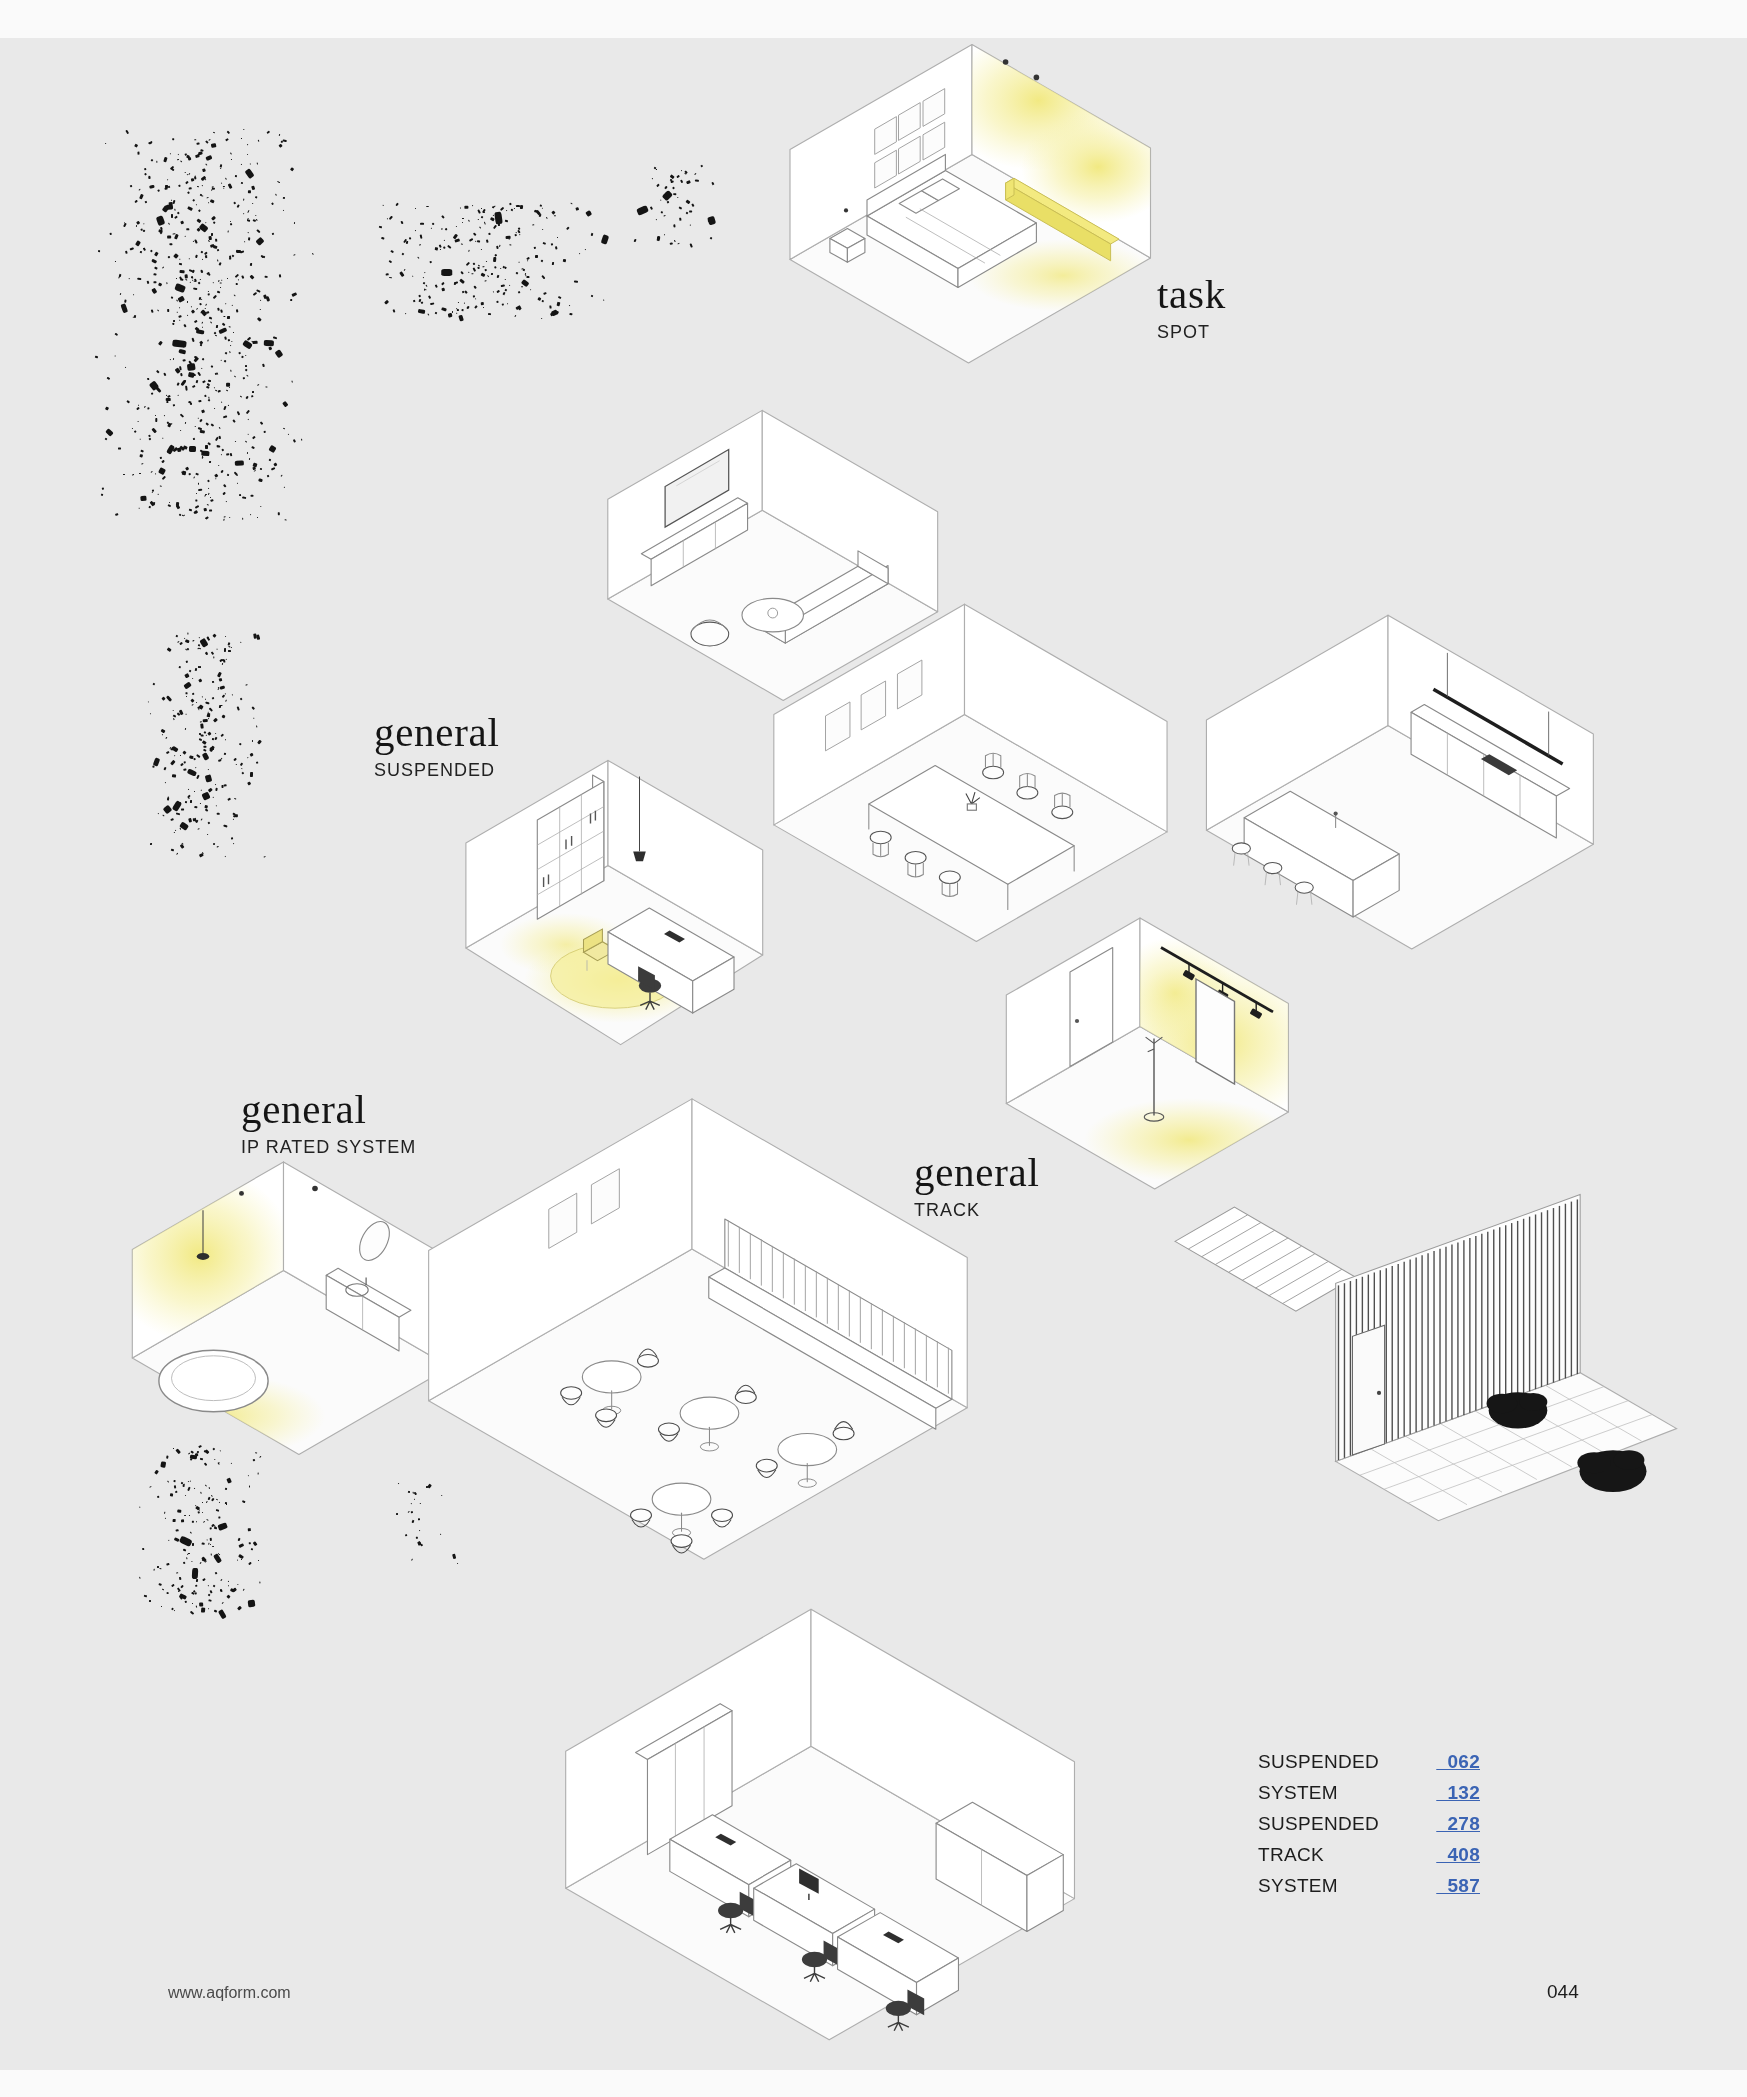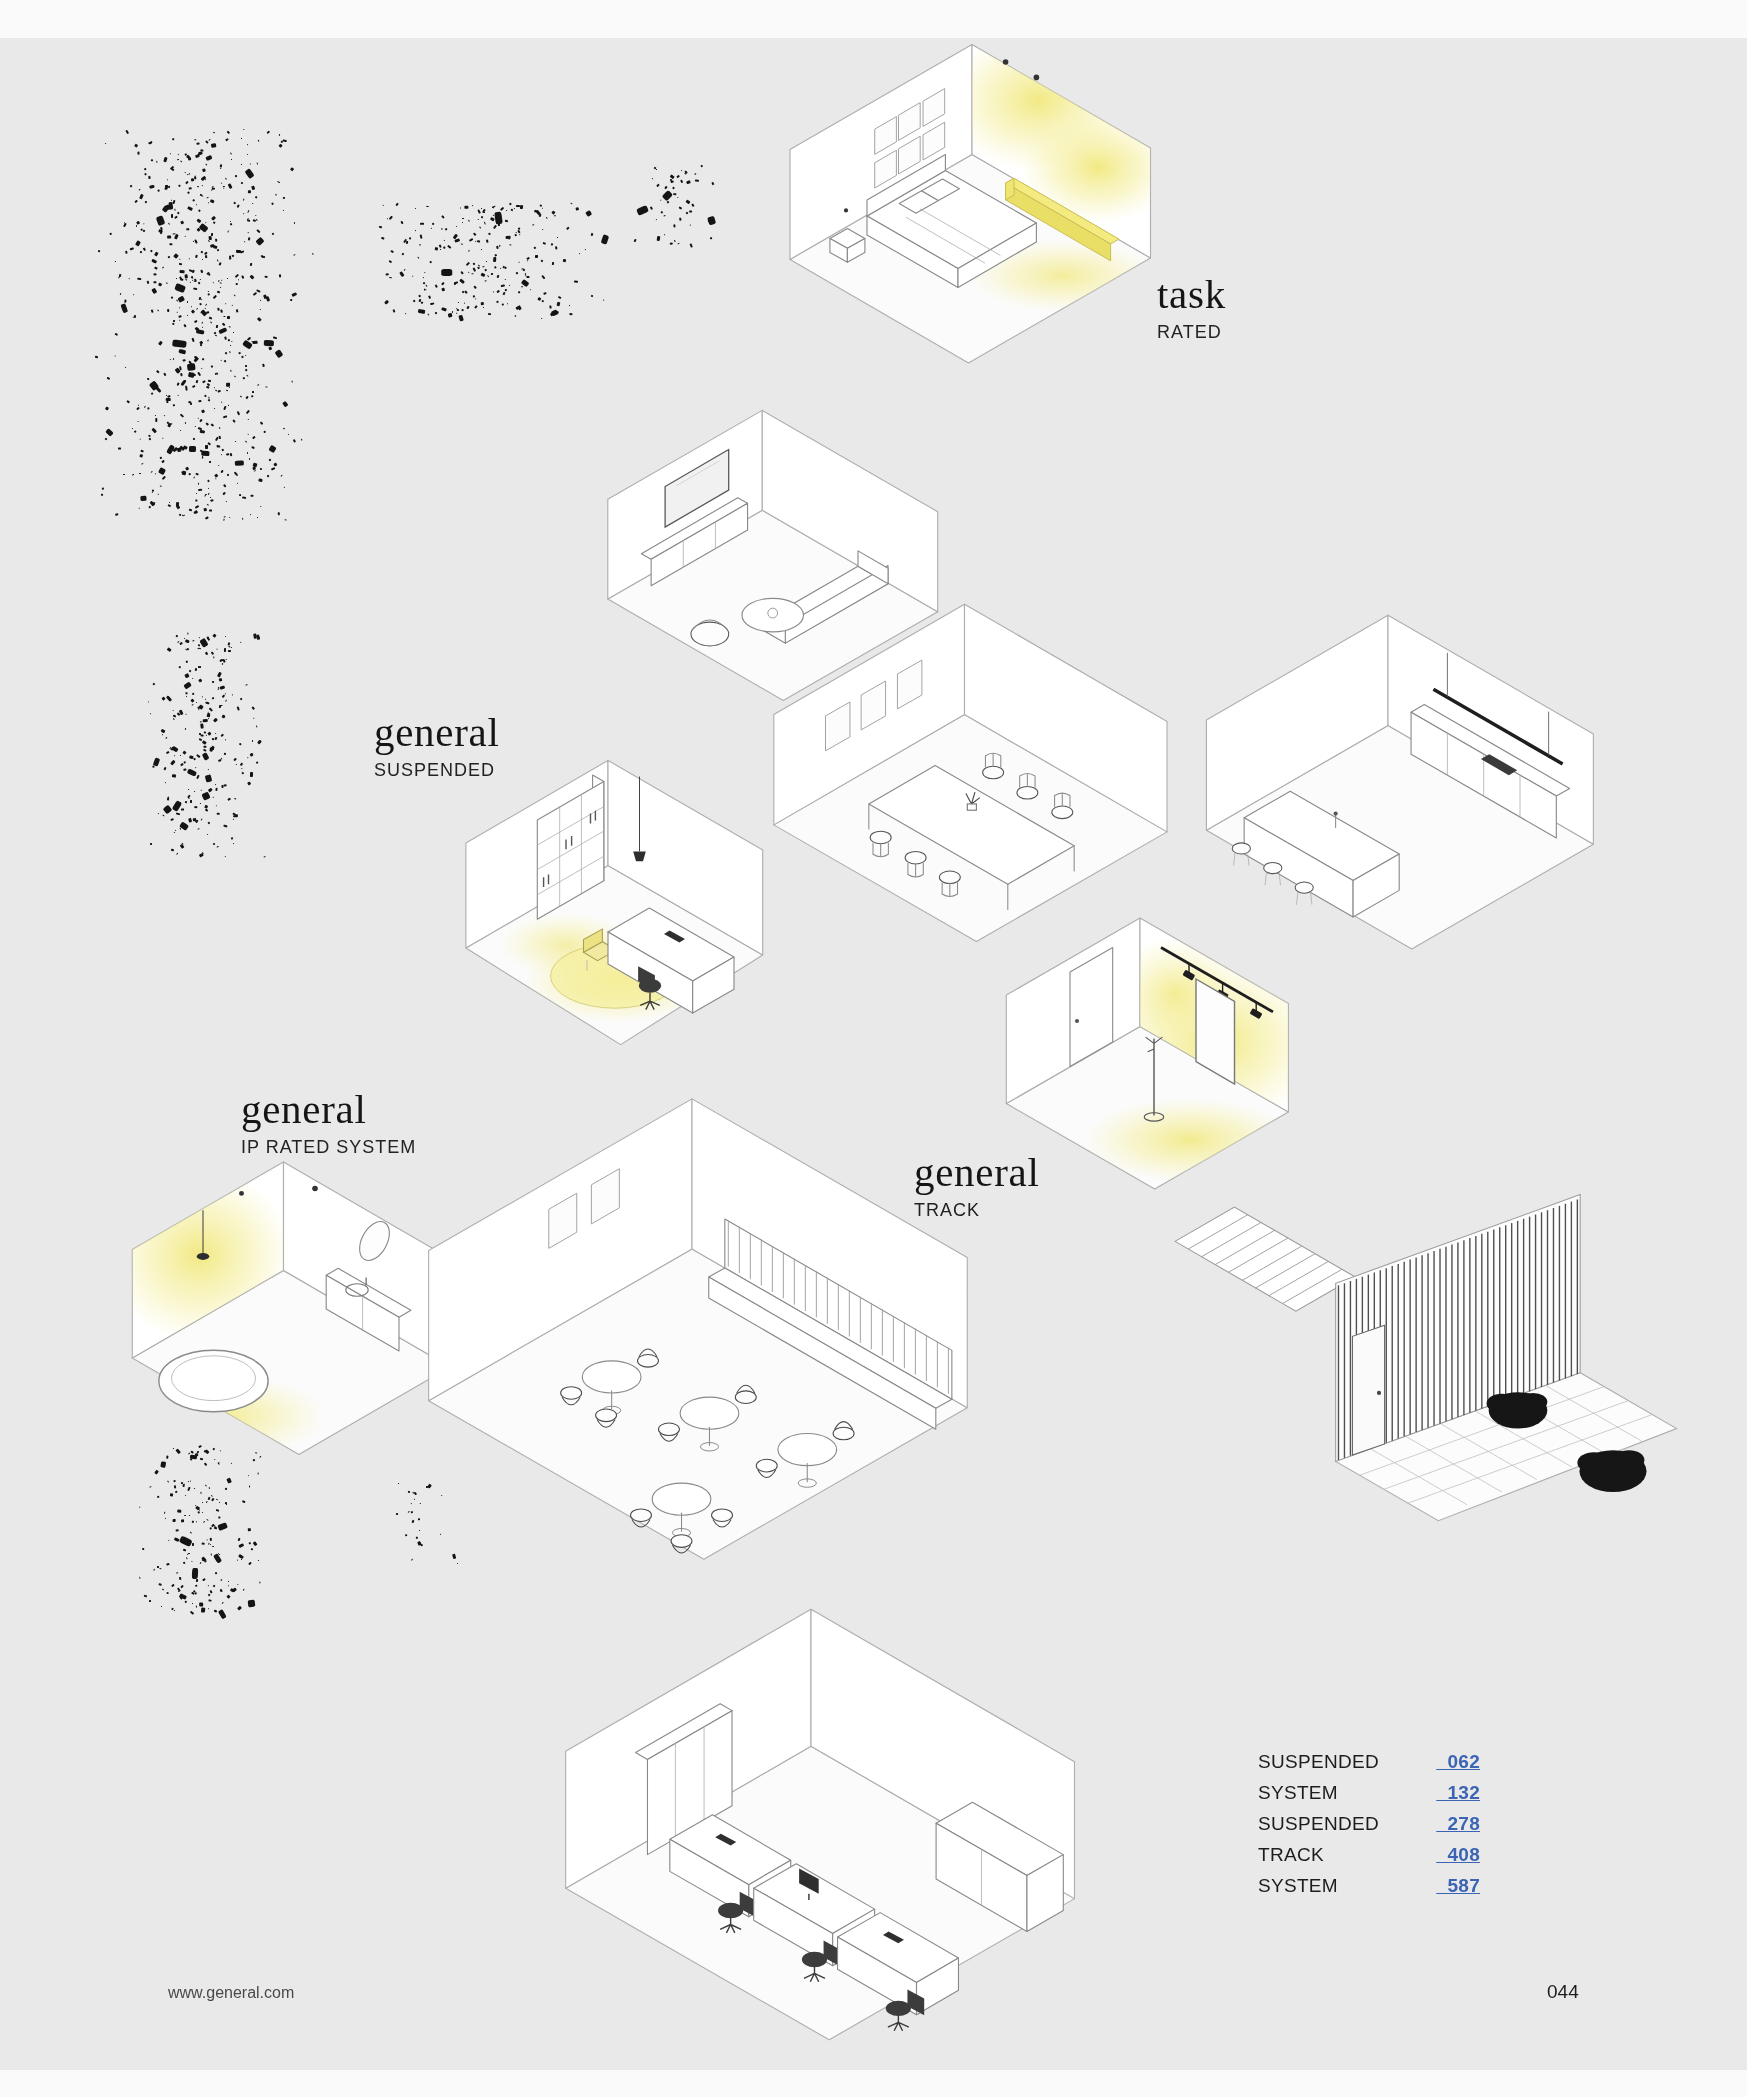--- a/index.html
+++ b/index.html
@@ -1949,21 +1949,21 @@
           <ellipse cx="570" cy="587" rx="18" ry="11"></ellipse>
           <polygon points="583,560 607,573 607,597 583,584"></polygon>
           <path d="M570,597 l0,10 M570,607 l-15,7 M570,607 l15,7 M570,607 l-6,12 M570,607 l6,12" stroke="#3c3c3c" stroke-width="2" fill="none"></path>
         </g>
       </g>
     </svg>
   </div>
 
   <div class="cat-label" style="left:1157px;top:274px">
     <div class="cat-title">task</div>
-    <div class="cat-sub">RATED</div>
+    <div class="cat-sub">SPOT</div>
   </div>
   <div class="cat-label" style="left:374px;top:712px">
     <div class="cat-title">general</div>
     <div class="cat-sub">SUSPENDED</div>
   </div>
   <div class="cat-label" style="left:241px;top:1089px">
     <div class="cat-title">general</div>
     <div class="cat-sub">IP RATED SYSTEM</div>
   </div>
   <div class="cat-label" style="left:914px;top:1152px">
@@ -1987,17 +1987,17 @@
     <div class="index-row">
       <span class="index-label">TRACK</span>
       <a class="index-page">_408</a>
     </div>
     <div class="index-row">
       <span class="index-label">SYSTEM</span>
       <a class="index-page">_587</a>
     </div>
   </div>
 
-  <div class="site">www.general.com</div>
+  <div class="site">www.aqform.com</div>
   <div class="pagenum">044</div>
 
 </div>
 
 
 </body></html>

